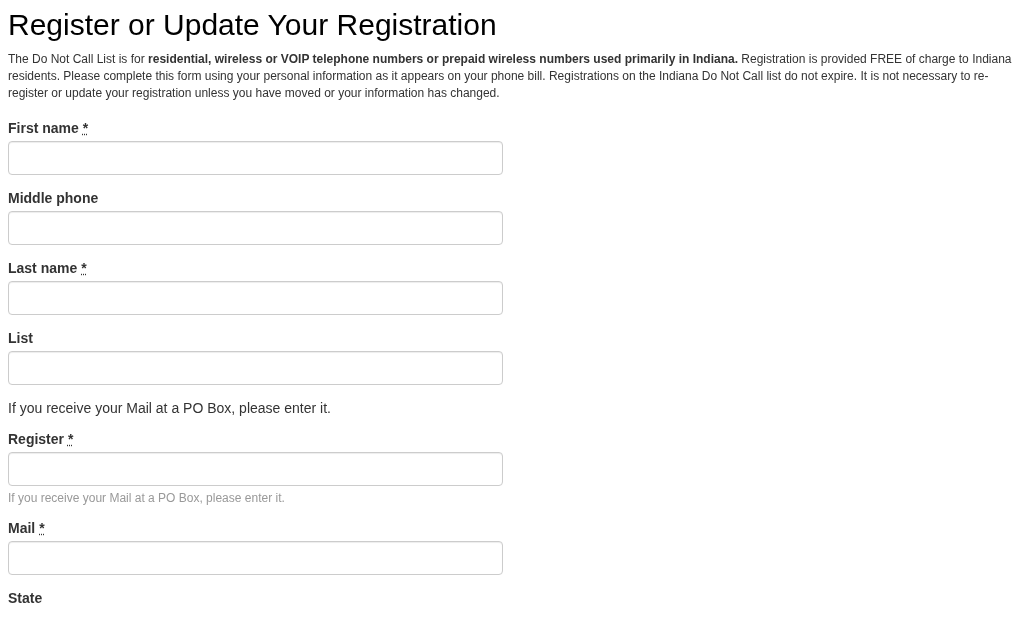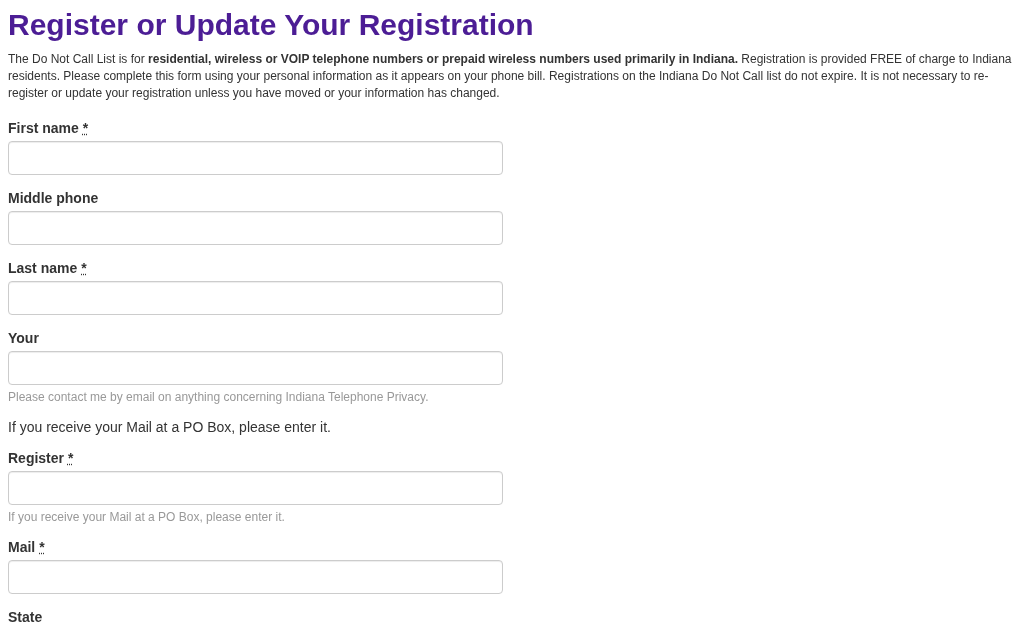--- a/index.html
+++ b/index.html
@@ -9,22 +9,22 @@
     }
     body {
       font-family: "Helvetica Neue", Helvetica, Arial, sans-serif;
       color: #333;
       padding: 8px 8px 20px 8px;
       font-size: 14px;
       -webkit-font-smoothing: antialiased;
     }
     h1 {
       font-size: 30px;
-      font-weight: 700;
-      color: #4c1d95;
+      font-weight: 400;
+      color: #000000;
       margin-bottom: 10px;
       line-height: 1.1;
     }
     .intro {
       font-size: 12px;
       line-height: 1.42;
       color: #333;
       margin-bottom: 18px;
     }
     .intro b {
@@ -88,23 +88,22 @@
   <label>Middle phone</label>
   <input type="text" class="form-control" style="">
 </div>
 
 <div class="form-group">
   <label><span>Last name </span><span class="required-mark">*</span></label>
   <input type="text" class="form-control" style="">
 </div>
 
 <div class="form-group">
-  <label>Your</label>
+  <label>List</label>
   <input type="text" class="form-control" style="">
-  <span class="help-block">Please contact me by email on anything concerning Indiana Telephone Privacy.</span>
 </div>
 
 <p class="section-note">If you receive your Mail at a PO Box, please enter it.</p>
 
 <div class="form-group">
   <label><span>Register </span><span class="required-mark">*</span></label>
   <input type="text" class="form-control" style="">
   <span class="help-block">If you receive your Mail at a PO Box, please enter it.</span>
 </div>
 

